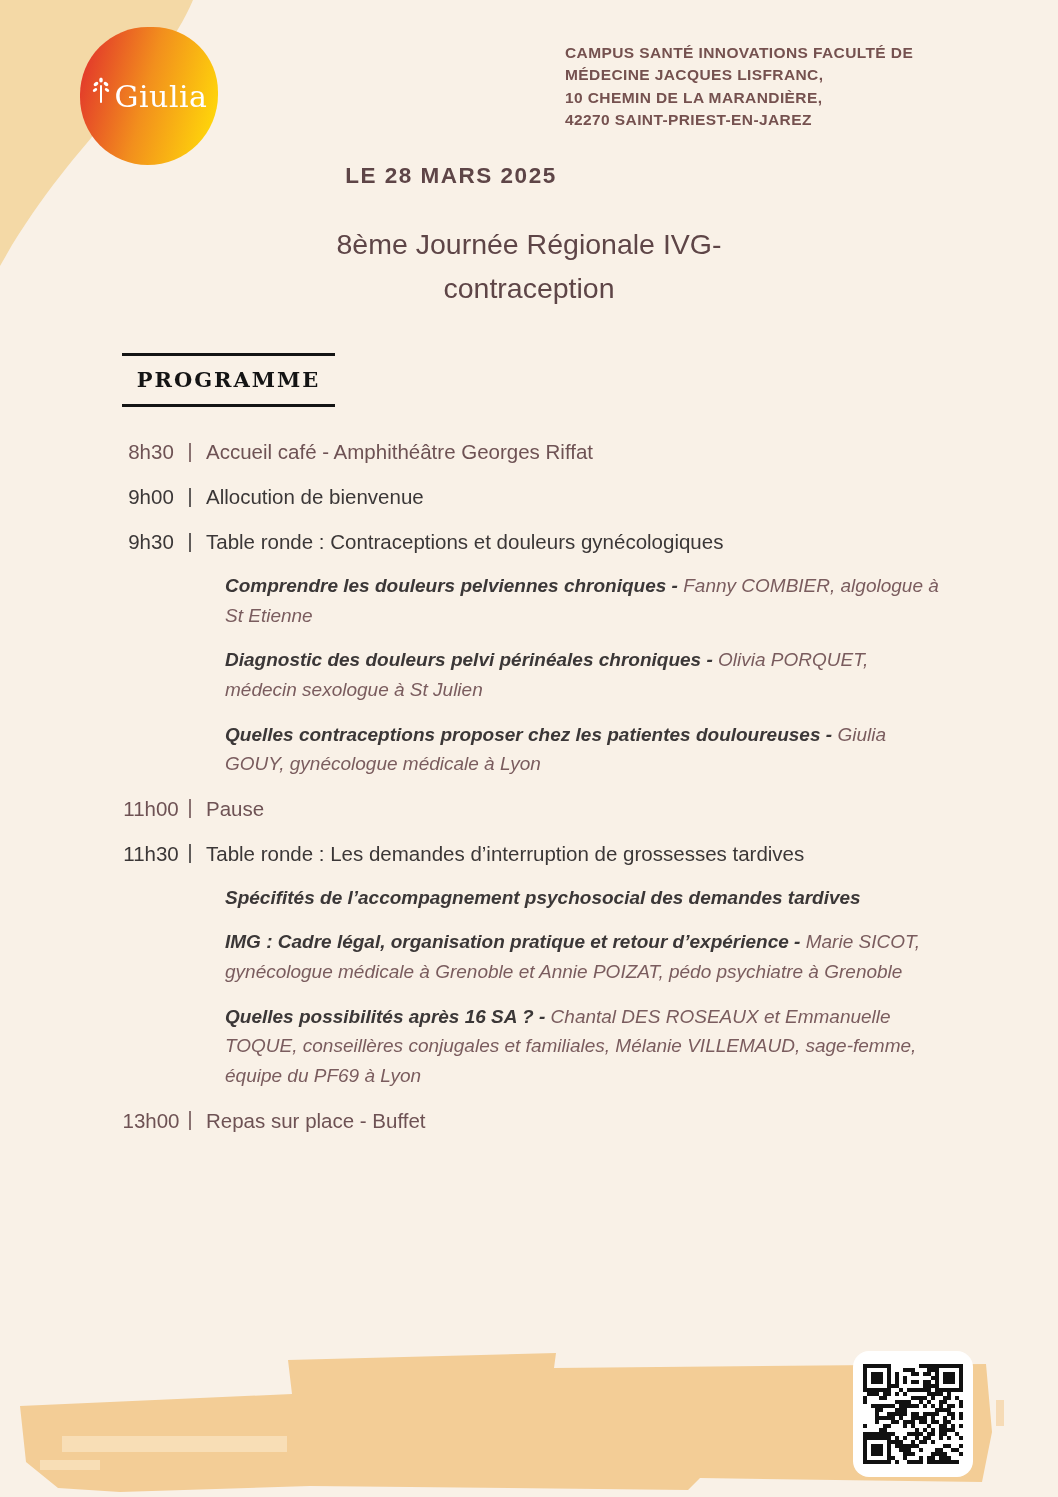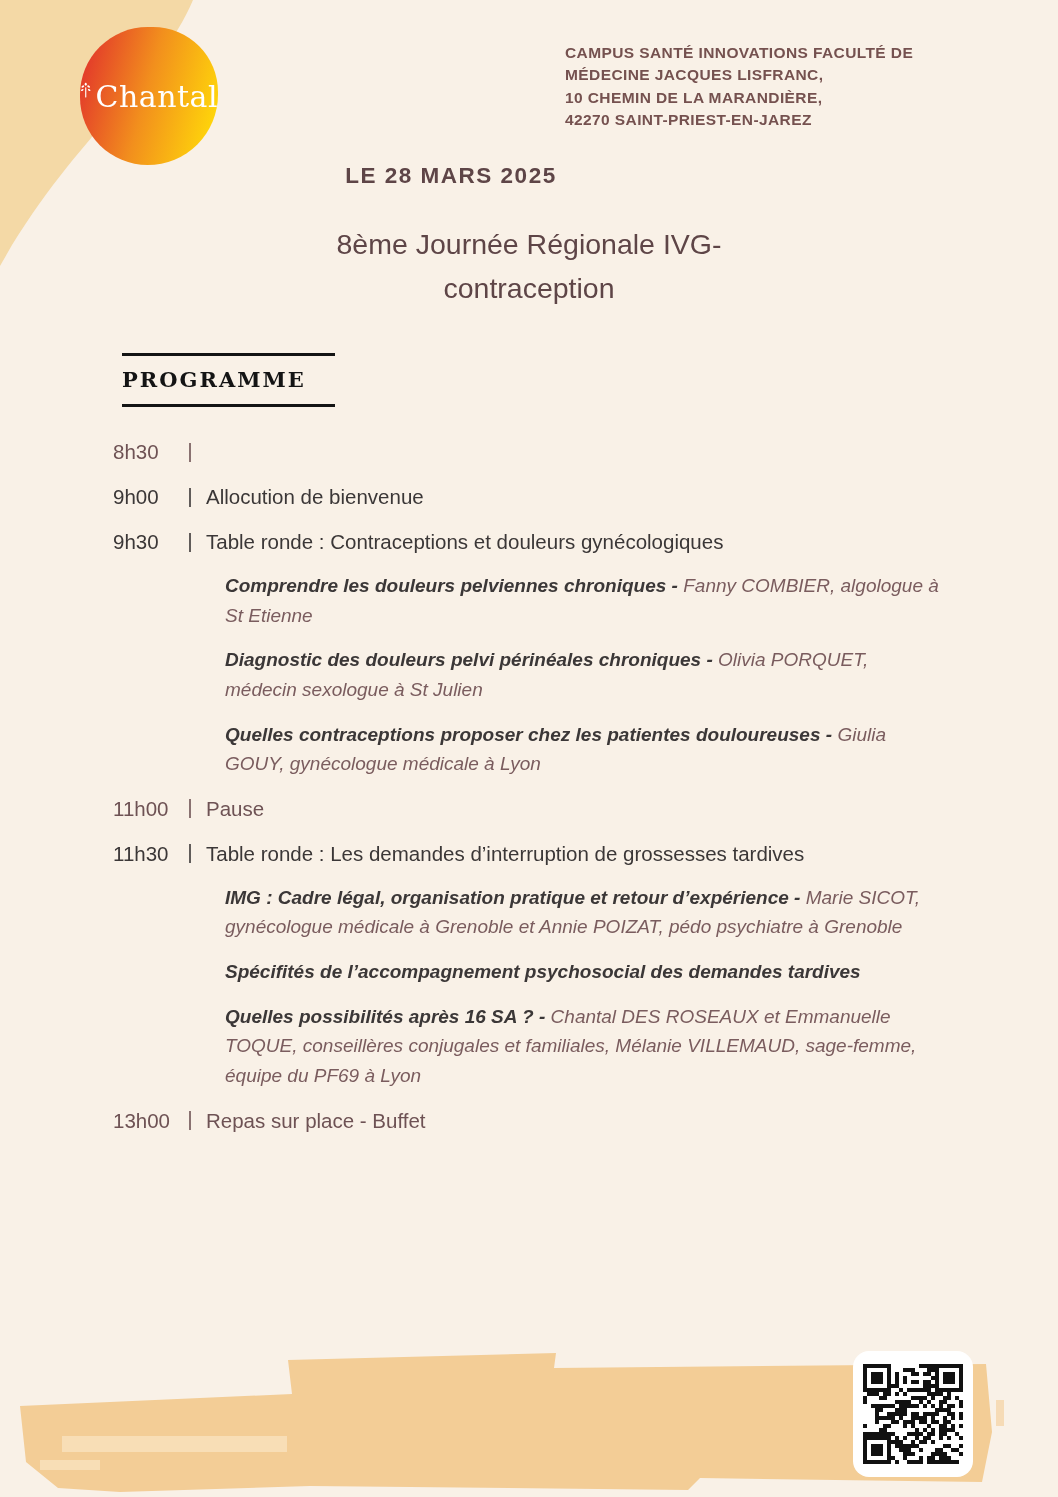--- a/index.html
+++ b/index.html
@@ -26,27 +26,27 @@
            color:var(--address-text);font-weight:700;font-size:15.5px;line-height:1.45;
            letter-spacing:.4px;}
   .address span{display:block;}
 
   .date{position:absolute;left:0;top:163px;width:902px;text-align:center;
         color:var(--heading-text);font-weight:700;font-size:22.5px;letter-spacing:1.5px;}
 
   .title{position:absolute;left:0;top:222px;width:1058px;margin:0;text-align:center;
          color:var(--heading-text);font-weight:400;font-size:28.5px;line-height:1.55;}
 
-  .programme{position:absolute;left:122px;top:353px;width:213px;
+  .programme{position:absolute;left:122px;top:353px;width:213px;text-align:center;
              font-family:"DejaVu Serif",serif;font-weight:700;font-size:21px;letter-spacing:2px;
              color:#141414;border-top:3.5px solid #141414;border-bottom:3.5px solid #141414;
              padding:11px 0 12px 0;}
 
   .schedule{position:absolute;left:113px;top:440px;width:862px;}
-  .row{display:flex;align-items:center;font-size:20.5px;margin-bottom:21px;}
+  .row{display:flex;align-items:center;font-size:20.5px;margin-bottom:21px;text-align:center;}
   .row .time{width:76px;flex:none;}
   .row .bar{flex:none;width:2px;height:19px;background:currentColor;opacity:.8;margin-right:15px;}
   .row.mauve{color:var(--muted-row);}
   .row.dark{color:var(--dark-row);}
   .subs{margin:-4px 0 18px 112px;width:718px;}
   .sub{font-style:italic;font-size:19px;line-height:1.56;margin-bottom:15px;color:var(--dark-row);}
   .sub .t{font-weight:700;}
   .sub .sp{color:var(--speaker-text);font-weight:400;}
 
   .band{position:absolute;left:0;top:1340px;}
@@ -74,21 +74,21 @@
     <svg class="plant" width="20" height="26" viewBox="0 0 20 26">
       <g fill="#fff">
         <rect x="9" y="8" width="2" height="18" rx="1"></rect>
         <ellipse cx="5" cy="7" rx="2.6" ry="1.7" transform="rotate(-35 5 7)"></ellipse>
         <ellipse cx="15" cy="7" rx="2.6" ry="1.7" transform="rotate(35 15 7)"></ellipse>
         <ellipse cx="10" cy="3" rx="1.8" ry="2.6"></ellipse>
         <ellipse cx="4" cy="13" rx="2.4" ry="1.5" transform="rotate(-30 4 13)"></ellipse>
         <ellipse cx="16" cy="13" rx="2.4" ry="1.5" transform="rotate(30 16 13)"></ellipse>
       </g>
     </svg>
-    <span class="ltxt">Chantal</span>
+    <span class="ltxt">Giulia</span>
   </div>
 
   <div class="address">
     <span>CAMPUS SANTÉ INNOVATIONS FACULTÉ DE</span>
     <span>MÉDECINE JACQUES LISFRANC,</span>
     <span>10 CHEMIN DE LA MARANDIÈRE,</span>
     <span>42270 SAINT-PRIEST-EN-JAREZ</span>
   </div>
 
   <div class="date">LE 28 MARS 2025</div>
@@ -97,20 +97,21 @@
     <span>8ème Journée Régionale IVG-</span><br>
     <span>contraception</span>
   </h1>
 
   <div class="programme">PROGRAMME</div>
 
   <div class="schedule" id="schedule">
       <div class="row mauve">
         <span class="time">8h30</span>
         <span class="bar"></span>
+        <span class="label">Accueil café - Amphithéâtre Georges Riffat</span>
       </div>
       <div class="row dark">
         <span class="time">9h00</span>
         <span class="bar"></span>
         <span class="label">Allocution de bienvenue</span>
       </div>
       <div class="row dark">
         <span class="time">9h30</span>
         <span class="bar"></span>
         <span class="label">Table ronde : Contraceptions et douleurs gynécologiques</span>
@@ -124,22 +125,22 @@
         <span class="time">11h00</span>
         <span class="bar"></span>
         <span class="label">Pause</span>
       </div>
       <div class="row dark">
         <span class="time">11h30</span>
         <span class="bar"></span>
         <span class="label">Table ronde : Les demandes d’interruption de grossesses tardives</span>
       </div>
       <div class="subs">
+        <div class="sub"><span class="t">Spécifités de l’accompagnement psychosocial des demandes tardives</span></div>
         <div class="sub"><span class="t">IMG : Cadre légal, organisation pratique et retour d’expérience - </span><span class="sp">Marie SICOT, gynécologue médicale à Grenoble et Annie POIZAT, pédo psychiatre à Grenoble</span></div>
-        <div class="sub"><span class="t">Spécifités de l’accompagnement psychosocial des demandes tardives</span></div>
         <div class="sub"><span class="t">Quelles possibilités après 16 SA ? - </span><span class="sp">Chantal DES ROSEAUX et Emmanuelle TOQUE, conseillères conjugales et familiales, Mélanie VILLEMAUD, sage-femme, équipe du PF69 à Lyon</span></div>
       </div>
       <div class="row mauve">
         <span class="time">13h00</span>
         <span class="bar"></span>
         <span class="label">Repas sur place - Buffet</span>
       </div>
     </div>
 
   <svg class="band" width="1058" height="157" viewBox="0 0 1058 157">

